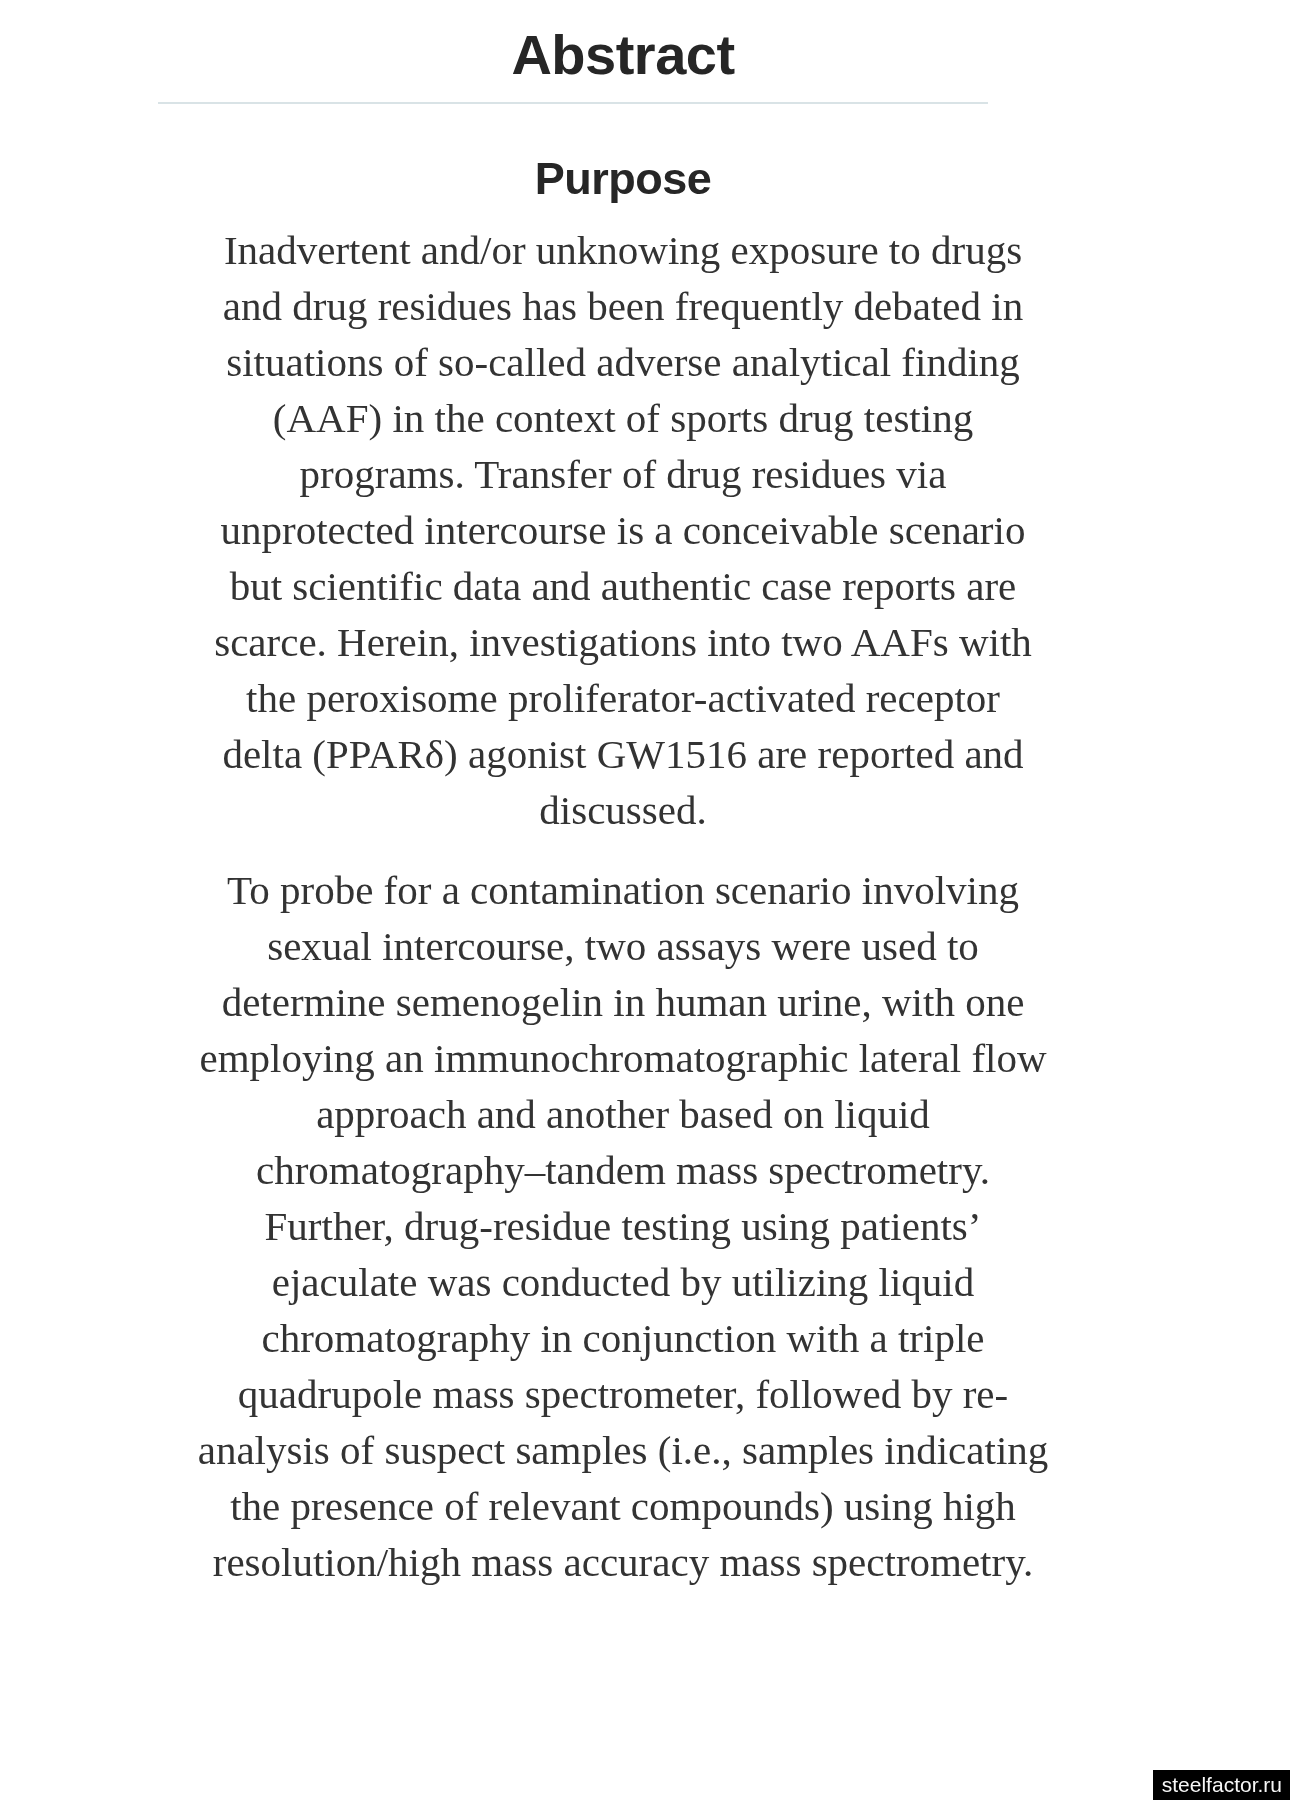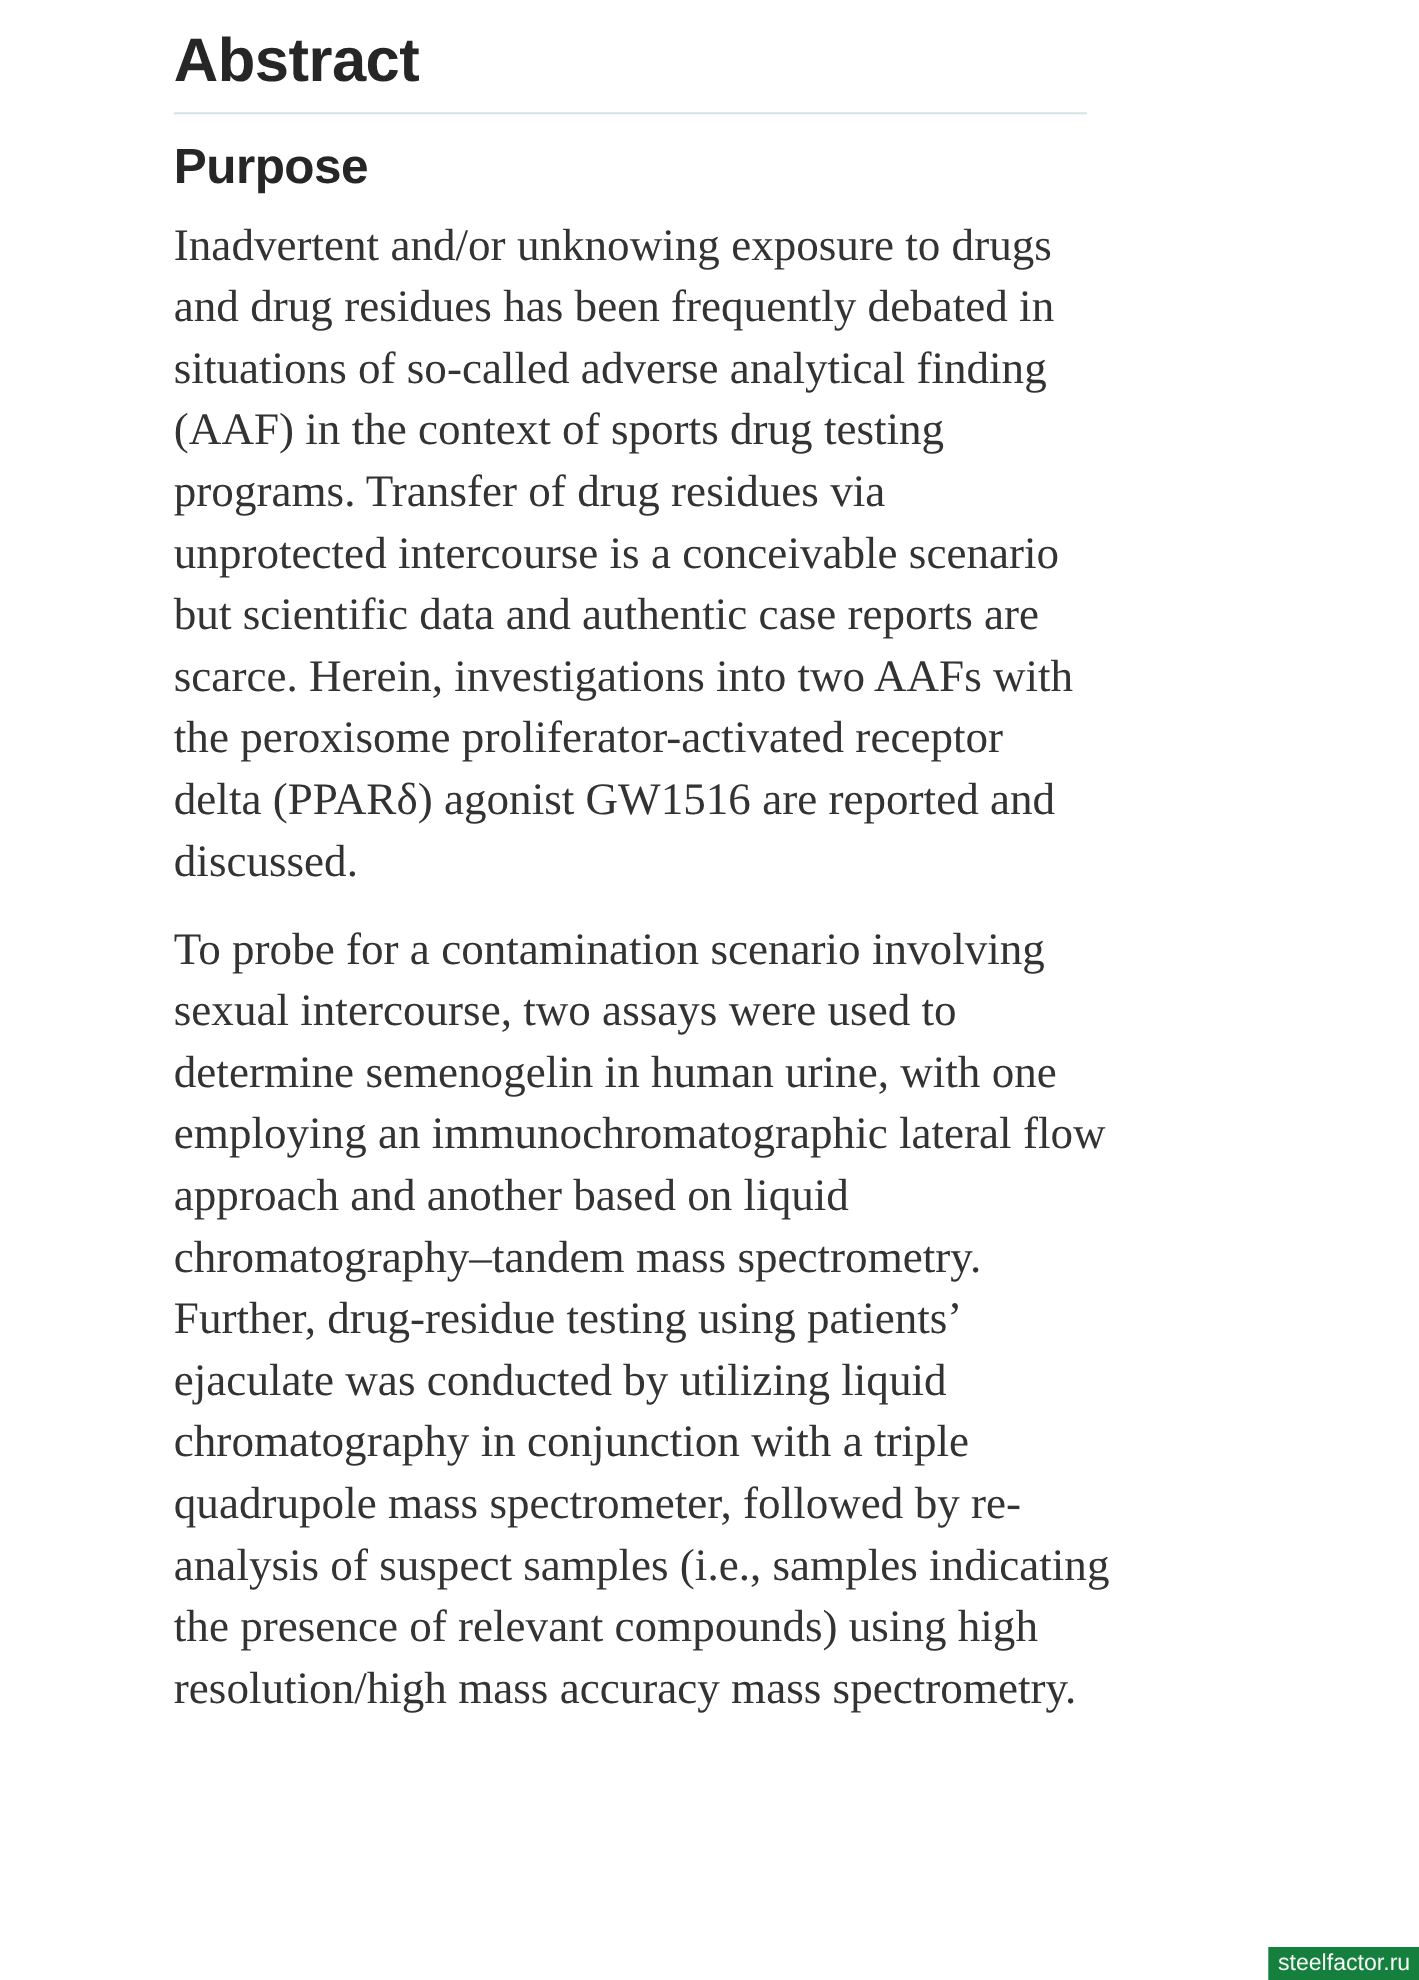--- a/index.html
+++ b/index.html
@@ -12,20 +12,21 @@
     height: 1800px;
     position: relative;
     overflow: hidden;
     font-family: "Liberation Serif", serif;
   }
   .content {
     position: absolute;
     left: 158px;
     top: 20px;
     width: 930px;
+    text-align: center;
   }
   h1.page-title {
     margin: 0;
     font-family: "Liberation Sans", sans-serif;
     font-weight: 700;
     font-size: 56px;
     line-height: 70px;
     color: #262626;
     letter-spacing: -0.5px;
   }
@@ -38,41 +39,41 @@
   h2.section-heading {
     margin: 0;
     font-family: "Liberation Sans", sans-serif;
     font-weight: 700;
     font-size: 45px;
     line-height: 54px;
     color: #262626;
     letter-spacing: -0.5px;
   }
   .section-purpose h2.section-heading {
-    margin-top: 20px;
+    margin-top: 48px;
   }
   .section-methods h2.section-heading {
     margin-top: 84px;
   }
   p.body-text {
     margin: 16px 0 0 0;
     font-family: "Liberation Serif", serif;
     font-size: 41px;
     line-height: 56px;
     color: #333333;
     white-space: pre-line;
   }
   .section-methods p.body-text {
     margin-top: 24px;
   }
   .watermark {
     position: absolute;
     right: 0;
     bottom: 0;
-    background: #15803d;
+    background: #000000;
     color: #f7f7f7;
     font-family: "Liberation Sans", sans-serif;
     font-size: 21px;
     line-height: 21px;
     padding: 4px 8px 5px 9px;
   }
 </style>
 </head>
 <body>
 

